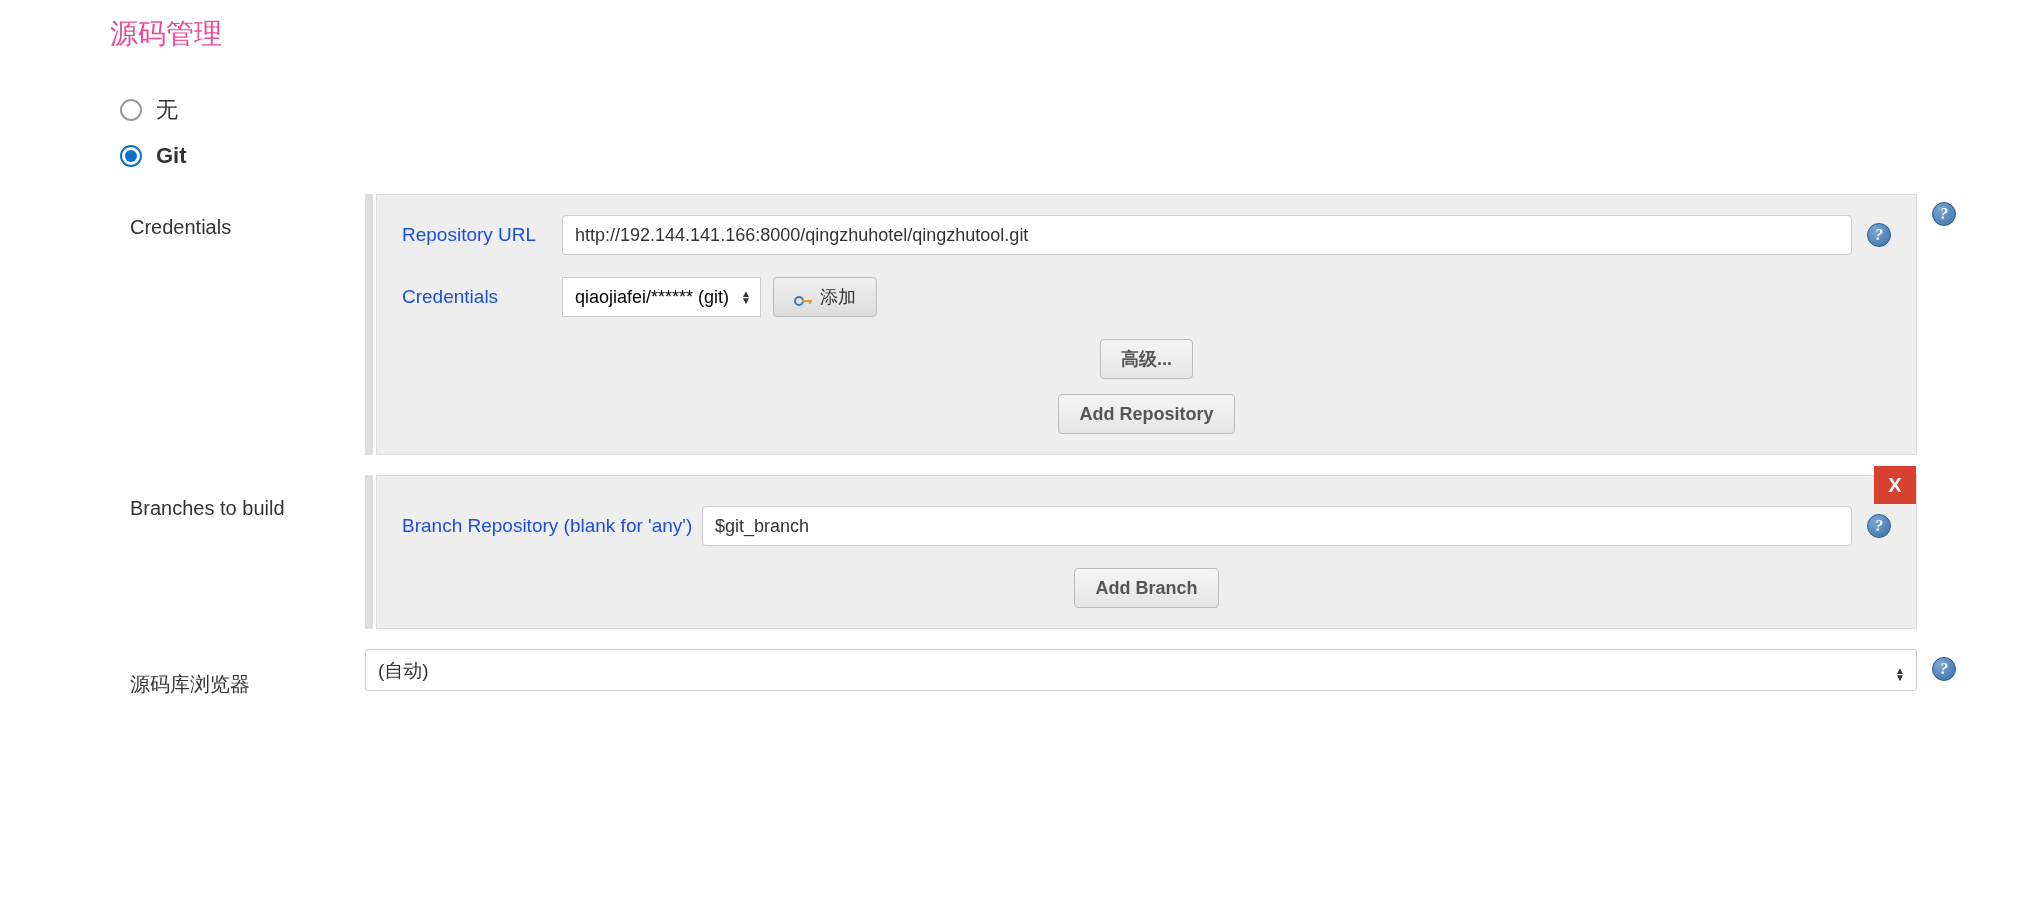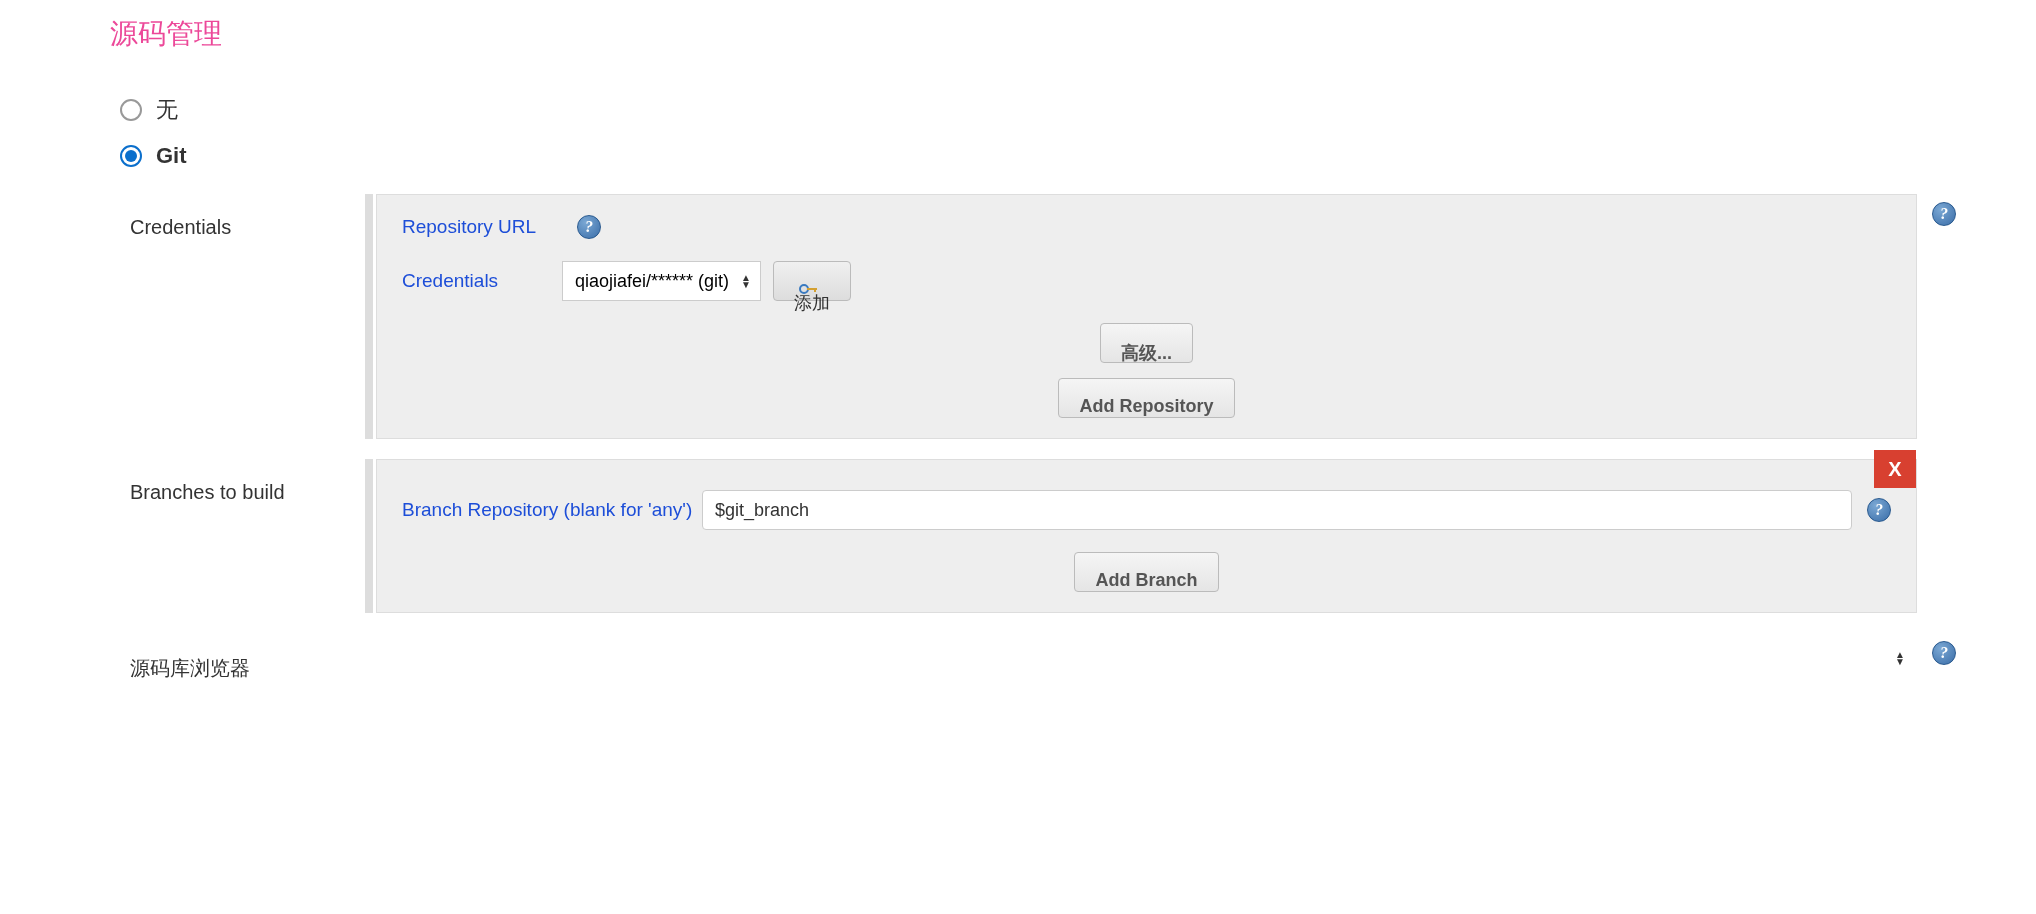--- a/index.html
+++ b/index.html
@@ -145,31 +145,30 @@
       right: 10px;
       top: 50%;
       transform: translateY(-50%);
       pointer-events: none;
       font-size: 10px;
       line-height: 7px;
       color: #333;
     }
     .btn {
       height: 40px;
-      padding: 17px 20px;
+      padding: 0 20px;
       border: 1px solid #bbb;
       border-radius: 4px;
       background: linear-gradient(#f5f5f5, #e5e5e5);
       font-size: 18px;
       color: #555;
       font-weight: bold;
       cursor: pointer;
       display: inline-flex;
       align-items: center;
-      flex-direction: column;
     }
     .btn-add {
       background: linear-gradient(#f0f0f0, #ddd);
       font-weight: normal;
       color: #333;
       margin-left: 12px;
     }
     .key-icon {
       display: inline-block;
       width: 20px;
@@ -232,20 +231,21 @@
 </div>
 
 <div class="config-area">
 
   <div class="config-block">
     <div class="block-label">Credentials</div>
     <div class="block-divider"></div>
     <div class="block-content">
       <div class="form-row">
         <div class="form-label">Repository URL</div>
+        <input type="text" class="form-input" value="http://192.144.141.166:8000/qingzhuhotel/qingzhutool.git" style="">
         <span class="help-icon form-row-help">?</span>
       </div>
       <div class="form-row">
         <div class="form-label">Credentials</div>
         <div class="select-wrapper">
           <select class="form-select">
             <option>qiaojiafei/****** (git)</option>
           </select>
           <span class="select-arrows">▲<br>▼</span>
         </div>
@@ -283,18 +283,21 @@
       <div class="button-row">
         <button class="btn">Add Branch</button>
       </div>
     </div>
     <span class="help-icon help-icon-outer" style="visibility:hidden;">?</span>
   </div>
 
   <div class="config-block">
     <div class="block-label">源码库浏览器</div>
     <div style="flex:1;position:relative;">
+      <select class="browser-select" style="width:100%;">
+        <option>(自动)</option>
+      </select>
       <span class="select-arrows" style="right:12px;">▲<br>▼</span>
     </div>
     <span class="help-icon help-icon-outer">?</span>
   </div>
 
 </div>
 
 </body></html>

